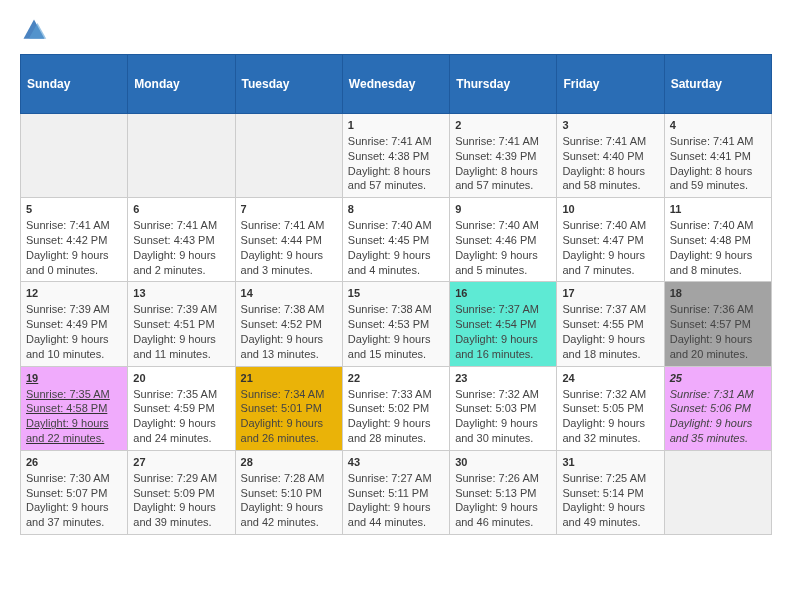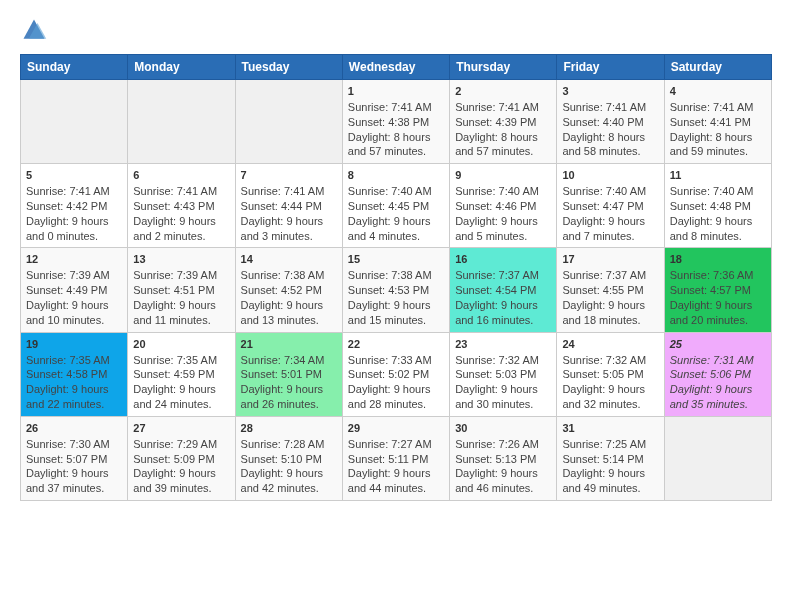--- a/index.html
+++ b/index.html
@@ -62,21 +62,21 @@
     .calendar {
       width: 100%;
       border-collapse: collapse;
       border: 1px solid #ccc;
     }
     .calendar th {
       background: #2a6db5;
       color: #fff;
       font-size: 12px;
       font-weight: bold;
-      padding: 5px 6px;
+      padding: 22px 6px;
       border: 1px solid #1e5a9e;
       text-align: left;
     }
     .calendar td {
       vertical-align: top;
       border: 1px solid #ccc;
       padding: 4px 5px;
       width: calc(100% / 7);
       height: 78px;
       background: #fff;
@@ -209,35 +209,35 @@
 Daylight: 9 hours
 and 15 minutes.</span></td>
           <td style="background: #5eead4;"><span class="day-num">16</span><span class="day-detail" style="white-space: pre-line;">Sunrise: 7:37 AM
 Sunset: 4:54 PM
 Daylight: 9 hours
 and 16 minutes.</span></td>
           <td style="background: rgb(249, 249, 249);"><span class="day-num">17</span><span class="day-detail" style="white-space: pre-line;">Sunrise: 7:37 AM
 Sunset: 4:55 PM
 Daylight: 9 hours
 and 18 minutes.</span></td>
-          <td style="background: #22c55e;"><span class="day-num">18</span><span class="day-detail" style="white-space: pre-line;">Sunrise: 7:36 AM
+          <td style="background: #a3a3a3;"><span class="day-num">18</span><span class="day-detail" style="white-space: pre-line;">Sunrise: 7:36 AM
 Sunset: 4:57 PM
 Daylight: 9 hours
 and 20 minutes.</span></td>
         </tr>
         <tr>
-          <td style="background: #0ea5e9;"><span class="day-num">19</span><span class="day-detail" style="white-space: pre-line;">Sunrise: 7:35 AM
+          <td style="background: #f0abfc; text-decoration: underline;"><span class="day-num">19</span><span class="day-detail" style="white-space: pre-line;">Sunrise: 7:35 AM
 Sunset: 4:58 PM
 Daylight: 9 hours
 and 22 minutes.</span></td>
           <td style="background: rgb(255, 255, 255);"><span class="day-num">20</span><span class="day-detail" style="white-space: pre-line;">Sunrise: 7:35 AM
 Sunset: 4:59 PM
 Daylight: 9 hours
 and 24 minutes.</span></td>
-          <td style="background: #86efac;"><span class="day-num">21</span><span class="day-detail" style="white-space: pre-line;">Sunrise: 7:34 AM
+          <td style="background: #eab308;"><span class="day-num">21</span><span class="day-detail" style="white-space: pre-line;">Sunrise: 7:34 AM
 Sunset: 5:01 PM
 Daylight: 9 hours
 and 26 minutes.</span></td>
           <td style="background: rgb(255, 255, 255);"><span class="day-num">22</span><span class="day-detail" style="white-space: pre-line;">Sunrise: 7:33 AM
 Sunset: 5:02 PM
 Daylight: 9 hours
 and 28 minutes.</span></td>
           <td style="background: rgb(255, 255, 255);"><span class="day-num">23</span><span class="day-detail" style="white-space: pre-line;">Sunrise: 7:32 AM
 Sunset: 5:03 PM
 Daylight: 9 hours
@@ -257,21 +257,21 @@
 Daylight: 9 hours
 and 37 minutes.</span></td>
           <td style="background: rgb(249, 249, 249);"><span class="day-num">27</span><span class="day-detail" style="white-space: pre-line;">Sunrise: 7:29 AM
 Sunset: 5:09 PM
 Daylight: 9 hours
 and 39 minutes.</span></td>
           <td style="background: rgb(249, 249, 249);"><span class="day-num">28</span><span class="day-detail" style="white-space: pre-line;">Sunrise: 7:28 AM
 Sunset: 5:10 PM
 Daylight: 9 hours
 and 42 minutes.</span></td>
-          <td style="background: rgb(249, 249, 249);"><span class="day-num">29</span><span class="day-detail" style="white-space: pre-line;">Sunrise: 7:27 AM
+          <td style="background: rgb(249, 249, 249);"><span class="day-num">43</span><span class="day-detail" style="white-space: pre-line;">Sunrise: 7:27 AM
 Sunset: 5:11 PM
 Daylight: 9 hours
 and 44 minutes.</span></td>
           <td style="background: rgb(249, 249, 249);"><span class="day-num">30</span><span class="day-detail" style="white-space: pre-line;">Sunrise: 7:26 AM
 Sunset: 5:13 PM
 Daylight: 9 hours
 and 46 minutes.</span></td>
           <td style="background: rgb(249, 249, 249);"><span class="day-num">31</span><span class="day-detail" style="white-space: pre-line;">Sunrise: 7:25 AM
 Sunset: 5:14 PM
 Daylight: 9 hours

